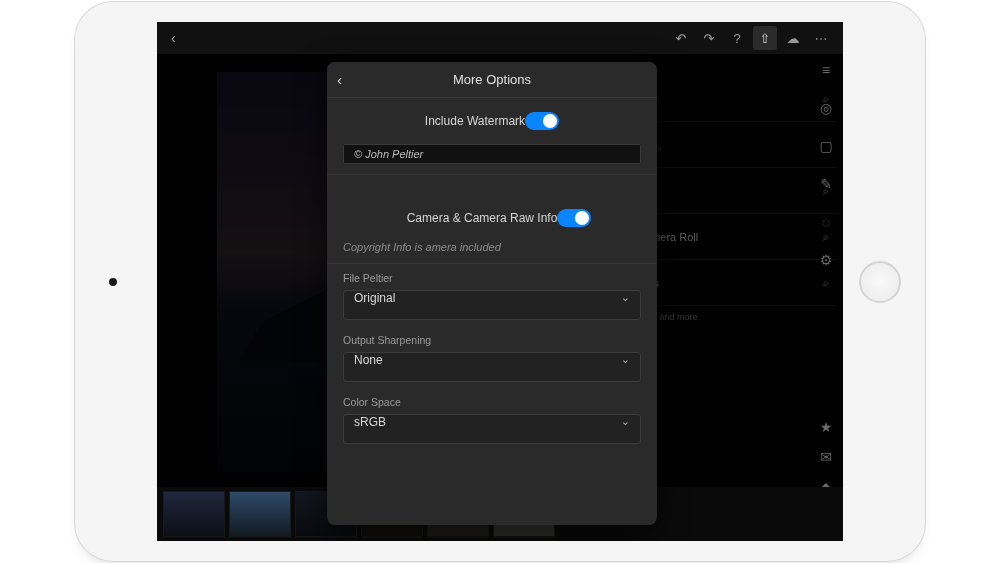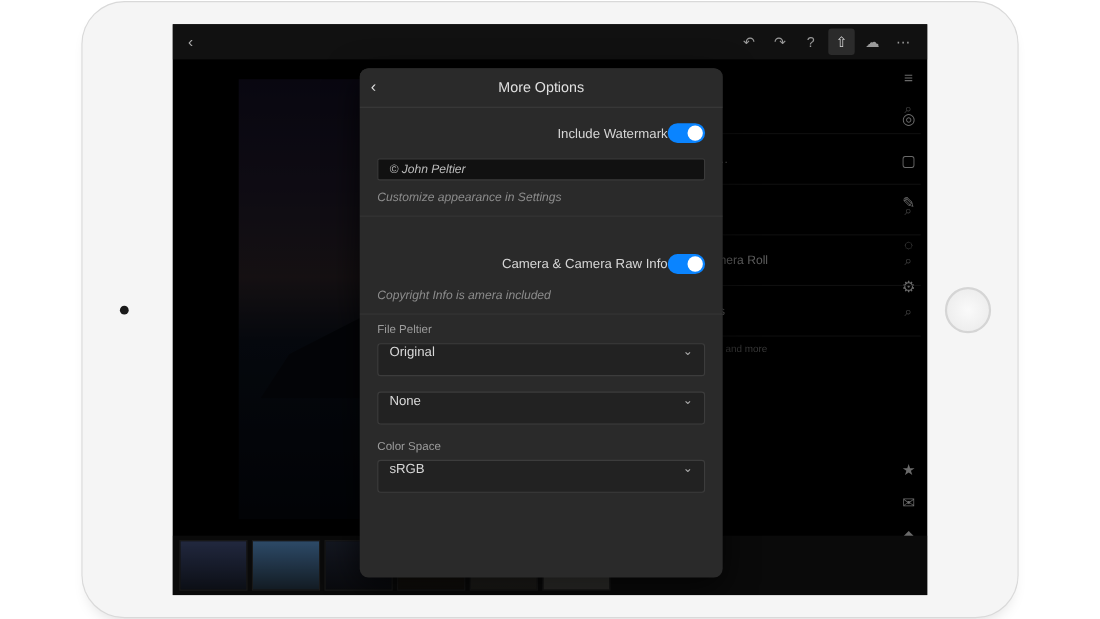--- a/index.html
+++ b/index.html
@@ -85,21 +85,21 @@
     color:#d6d6d6; font-size:12px; overflow-y:auto; overflow-x:hidden;
   }
   .pop-header {
     position:sticky; top:0; height:36px; display:flex; align-items:center; justify-content:center;
     border-bottom:1px solid #3b3b3b; background:#2a2a2a; z-index:2;
   }
   .pop-header .title { font-size:13px; color:#e0e0e0; }
   .pop-header .back { position:absolute; left:10px; font-size:15px; color:#ddd; }
 
   .section { padding: 10px 16px; border-bottom:1px solid #353535; }
-  .row { display:flex; align-items:center; justify-content:flex-end; min-height:26px; }
+  .row { display:flex; align-items:center; justify-content:center; min-height:26px; }
   .row.sub { padding-left:14px; margin-top:20px; }
   .label { color:#d6d6d6; font-size:12px; }
   .hint { color:#8c8c8c; font-style:italic; font-size:11px; margin-top:10px; }
 
   .text-field {
     width:100%; height:20px; margin-top:10px; background:#111; border:1px solid #3a3a3a;
     border-radius:2px; color:#bcbcbc; font-style:italic; font-size:11px; padding:0 10px;
   }
 
   .toggle {
@@ -207,21 +207,20 @@
       </div>
 
       <div class="section">
         <div class="row">
           <span class="label">Include Watermark</span>
           <div class="toggle on">
               <div class="knob"></div>
             </div>
         </div>
         <input class="text-field" value="© John Peltier" style="">
-        <div class="hint">Customize appearance in Settings</div>
       </div>
 
       <div class="section">
         <div class="row sub">
           <span class="label">Camera &amp; Camera Raw Info</span>
           <div class="toggle on">
               <div class="knob"></div>
             </div>
         </div>
         <div class="hint">Copyright Info is amera included</div>
@@ -229,20 +228,21 @@
 
       <div class="field-group">
         <span class="field-label">File Peltier</span>
         <div class="select">
           <span>Original</span>
           <span class="chev">⌄</span>
         </div>
       </div>
 
       <div class="field-group">
+        <span class="field-label">Output Sharpening</span>
         <div class="select">
           <span>None</span>
           <span class="chev">⌄</span>
         </div>
       </div>
 
       <div class="field-group">
         <span class="field-label">Color Space</span>
         <div class="select">
           <span>sRGB</span>

